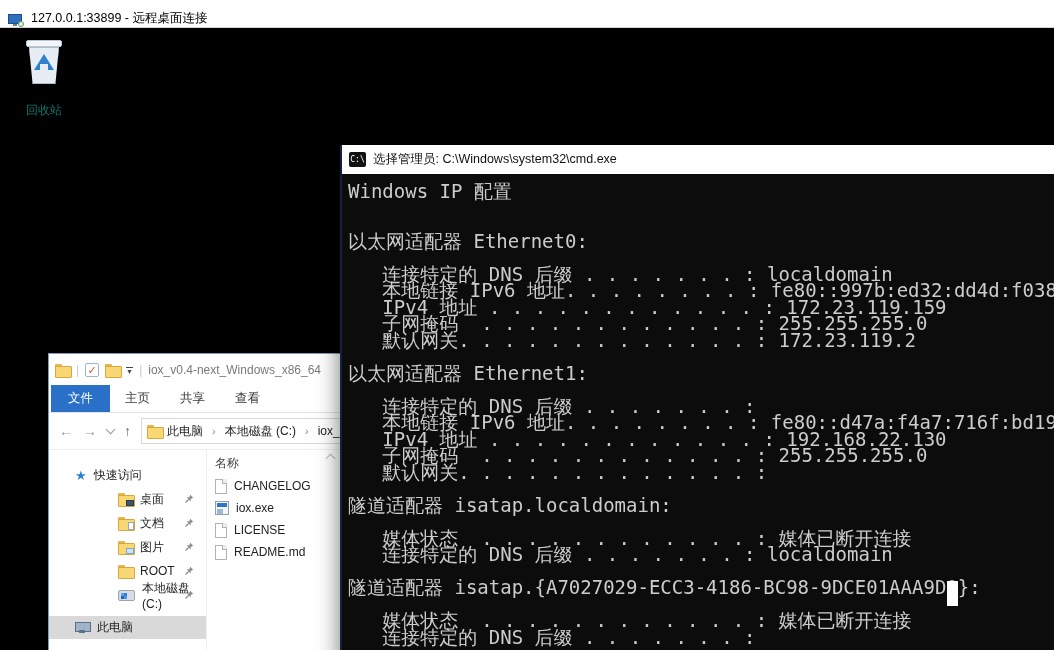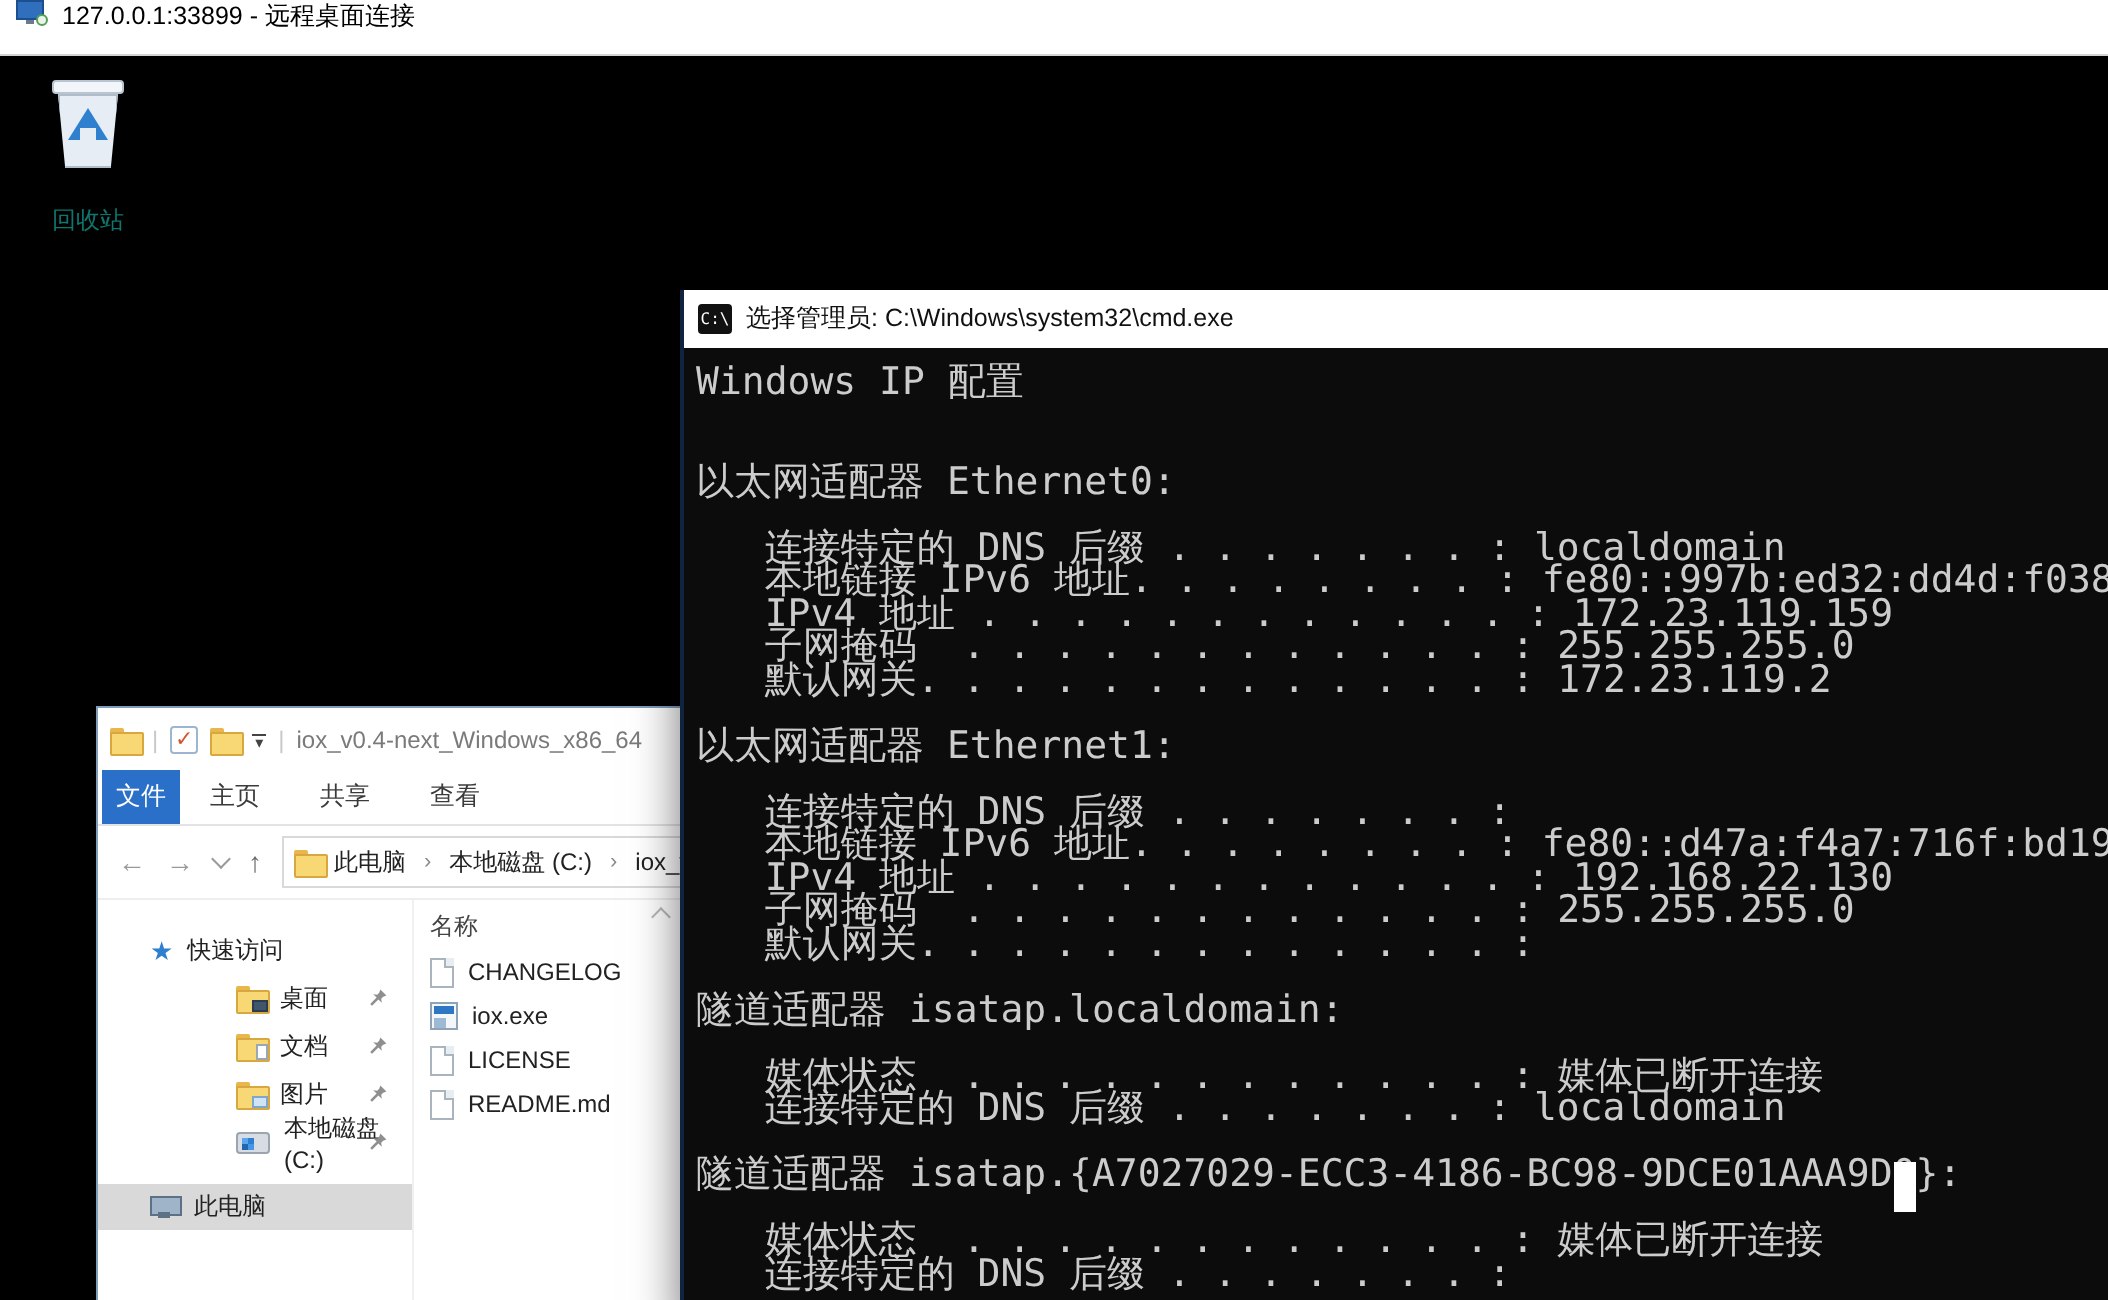--- a/index.html
+++ b/index.html
@@ -1,21 +1,21 @@
 <!DOCTYPE html>
 <html><head>
 <meta charset="utf-8">
 <style>
   * { margin:0; padding:0; box-sizing:border-box; }
   html,body { width:1054px; height:650px; overflow:hidden; }
   body { position:relative; font-family:"Liberation Sans", sans-serif; background:#000; }
 
   
   .rdp-bar { position:absolute; left:0; top:0; width:1054px; height:28px; background:#ffffff;
-             border-bottom:1px solid #d4d4d4; display:flex; align-items:flex-start; padding-left:8px; gap:7px; z-index:10; }
+             border-bottom:1px solid #d4d4d4; display:flex; align-items:flex-end; padding-left:8px; gap:7px; z-index:10; }
   .rdp-bar .title { font-size:12.5px; color:#000; }
   .rdp-icon { width:16px; height:13px; position:relative; }
   .rdp-icon .screen { position:absolute; left:0; top:0; width:14px; height:10px; background:#2f6fbe; border:1px solid #1c4f8e; }
   .rdp-icon .stand { position:absolute; left:5px; top:10px; width:4px; height:2px; background:#6b7b8d; }
   .rdp-icon .dot { position:absolute; right:0; bottom:0; width:6px; height:6px; border-radius:50%;
                    background:#e9f3e9; border:1px solid #55a055; }
 
   
   .desktop { position:absolute; left:0; top:28px; width:1054px; height:622px;
     background:linear-gradient(180deg,#0d1c30 0%,#0b1828 6%,#061018 9%,#07142 11%,#081627 13%,#0a2138 18%,#0c2747 30%,#0d2c50 52%,#0e3156 80%,#0d2f53 100%);
@@ -41,21 +41,21 @@
   .mini-folder { width:15px; height:12px; position:relative; }
   .mini-folder::before { content:""; position:absolute; left:0; top:0; width:7px; height:3px; background:#e8b64c; border-radius:1px 1px 0 0; }
   .mini-folder::after { content:""; position:absolute; left:0; top:2px; width:15px; height:10px; background:#f8d775; border:1px solid #d8a83e; border-radius:1px; }
   .qat-check { width:14px; height:14px; border:1px solid #9db6cf; background:#fff; color:#d4542c; font-size:11px;
                line-height:12px; text-align:center; border-radius:2px; }
   .qat-drop { display:flex; flex-direction:column; align-items:center; color:#444; font-size:8px; line-height:4px; padding-top:2px; }
   .qat-drop .line { width:7px; border-top:1px solid #444; margin-bottom:2px; }
 
   .ex-ribbon { height:28px; display:flex; align-items:flex-end; background:#fff; border-bottom:1px solid #e3e3e3; padding-left:2px; }
   .ex-tab { padding:5px 15px; font-size:12.5px; color:#3b3b3b; }
-  .ex-tab.active { background:#2a70c9; color:#fff; padding:5px 7px; }
+  .ex-tab.active { background:#2a70c9; color:#fff; padding:5px 17px; }
 
   .ex-addr-row { height:36px; display:flex; align-items:center; padding:0 6px 0 10px; gap:10px; background:#fff; }
   .nav-arrow { color:#9a9a9a; font-size:14px; }
   .nav-arrow.up { color:#6b6b6b; }
   .chev-down { width:7px; height:7px; border-right:1.5px solid #9a9a9a; border-bottom:1.5px solid #9a9a9a;
                transform:rotate(45deg); margin-top:-4px; }
   .addr-box { flex:0 0 548px; height:26px; border:1px solid #d9d9d9; background:#fff; display:flex; align-items:center;
               padding-left:5px; gap:5px; overflow:hidden; white-space:nowrap; }
   .crumb { color:#222; font-size:12px; }
   .crumb-sep { color:#888; font-size:11px; padding:0 4px; }
@@ -194,20 +194,27 @@
         <div class="side-row">
           <span class="fold">
               <span class="ov ov-pic"></span>
             </span>
           <span>图片</span>
           <svg class="pin" width="10" height="10" viewBox="0 0 10 10">
               <path d="M6.2 0.8 L9.2 3.8 L7.6 4.4 L6.6 5.4 L6.9 7.4 L5.2 5.7 L2 8.9 L1.1 8 L4.3 4.8 L2.6 3.1 L4.6 3.4 L5.6 2.4 Z" fill="#8f8f8f"></path>
             </svg>
         </div>
         <div class="side-row">
+          <span class="fold"></span>
+          <span>ROOT</span>
+          <svg class="pin" width="10" height="10" viewBox="0 0 10 10">
+              <path d="M6.2 0.8 L9.2 3.8 L7.6 4.4 L6.6 5.4 L6.9 7.4 L5.2 5.7 L2 8.9 L1.1 8 L4.3 4.8 L2.6 3.1 L4.6 3.4 L5.6 2.4 Z" fill="#8f8f8f"></path>
+            </svg>
+        </div>
+        <div class="side-row">
           <span class="drive"></span>
           <span>本地磁盘 (C:)</span>
           <svg class="pin" width="10" height="10" viewBox="0 0 10 10">
               <path d="M6.2 0.8 L9.2 3.8 L7.6 4.4 L6.6 5.4 L6.9 7.4 L5.2 5.7 L2 8.9 L1.1 8 L4.3 4.8 L2.6 3.1 L4.6 3.4 L5.6 2.4 Z" fill="#8f8f8f"></path>
             </svg>
         </div>
         <div class="side-row root-level selected">
           <span class="pc-icon"></span>
           <span>此电脑</span>
         </div>

